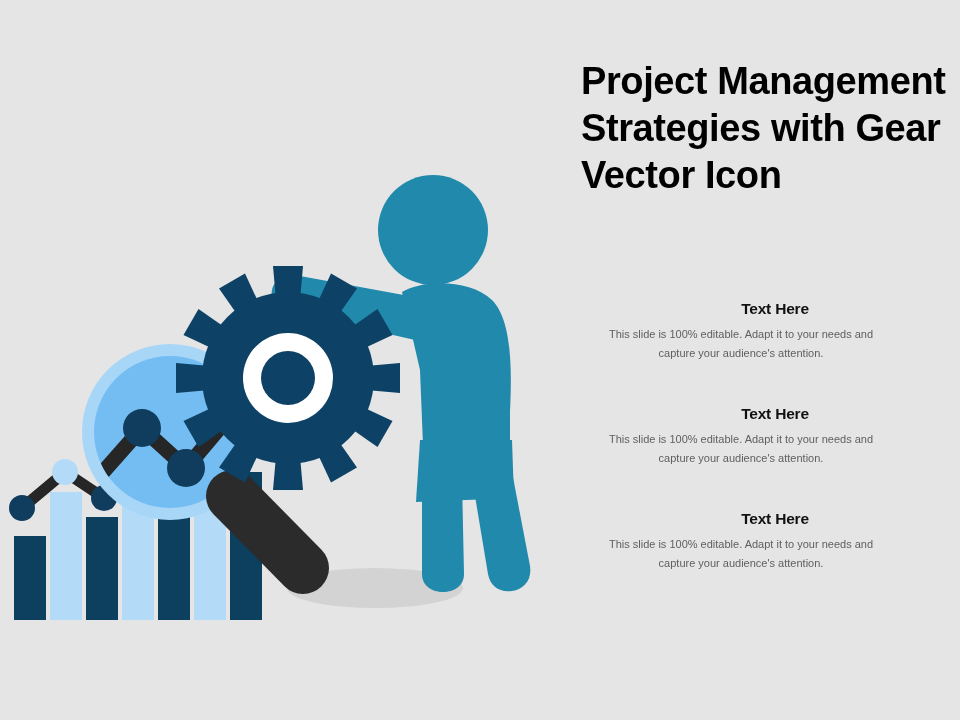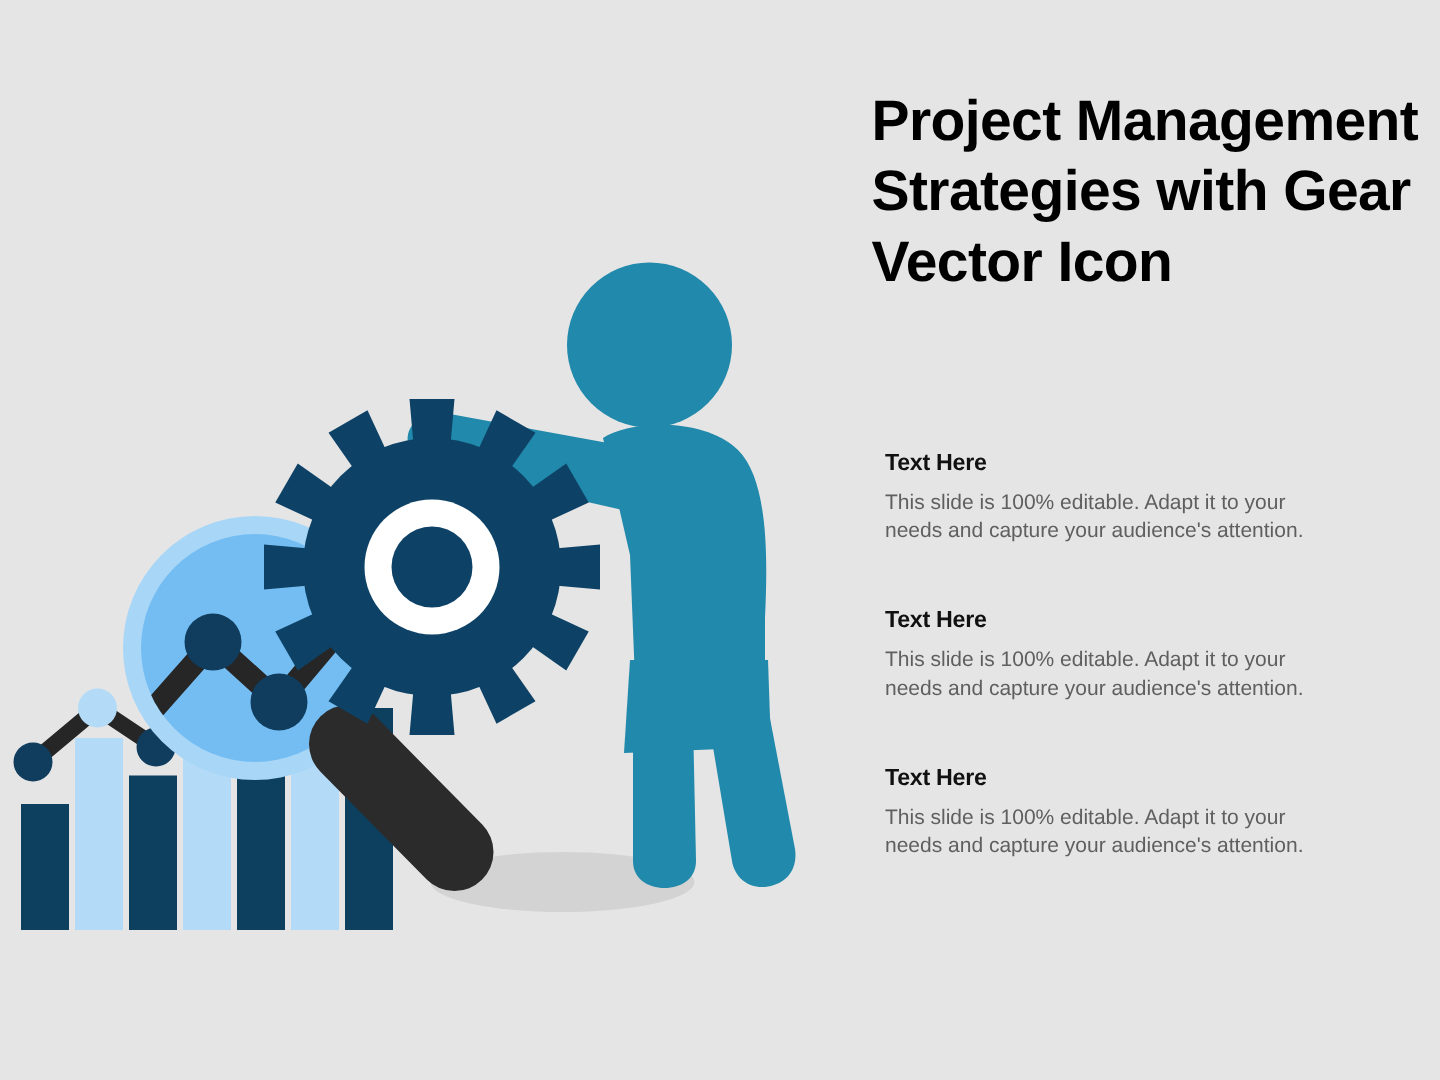--- a/index.html
+++ b/index.html
@@ -55,41 +55,42 @@
     line-height: 47px;
     letter-spacing: -0.4px;
     color: #000000;
   }
 
   .blocks {
     position: absolute;
     left: 12px;
     top: 300px;
     width: 370px;
+    text-align: center;
   }
   .text-block {
     margin-bottom: 43px;
   }
   .text-block:last-child {
     margin-bottom: 0;
   }
   .block-heading {
     margin: 0 0 7px 0;
     font-family: "Liberation Sans", sans-serif;
     font-weight: bold;
     font-size: 15.5px;
     line-height: 18px;
     letter-spacing: -0.2px;
     color: #111111;
   }
   .block-body {
     margin: 0;
     font-family: "Liberation Sans", sans-serif;
     font-weight: normal;
-    font-size: 14px;
+    font-size: 11px;
     line-height: 18.5px;
     color: #5f5f5f;
     width: 302px;
   }
 </style>
 </head>
 <body>
 
 <div class="slide">
 

